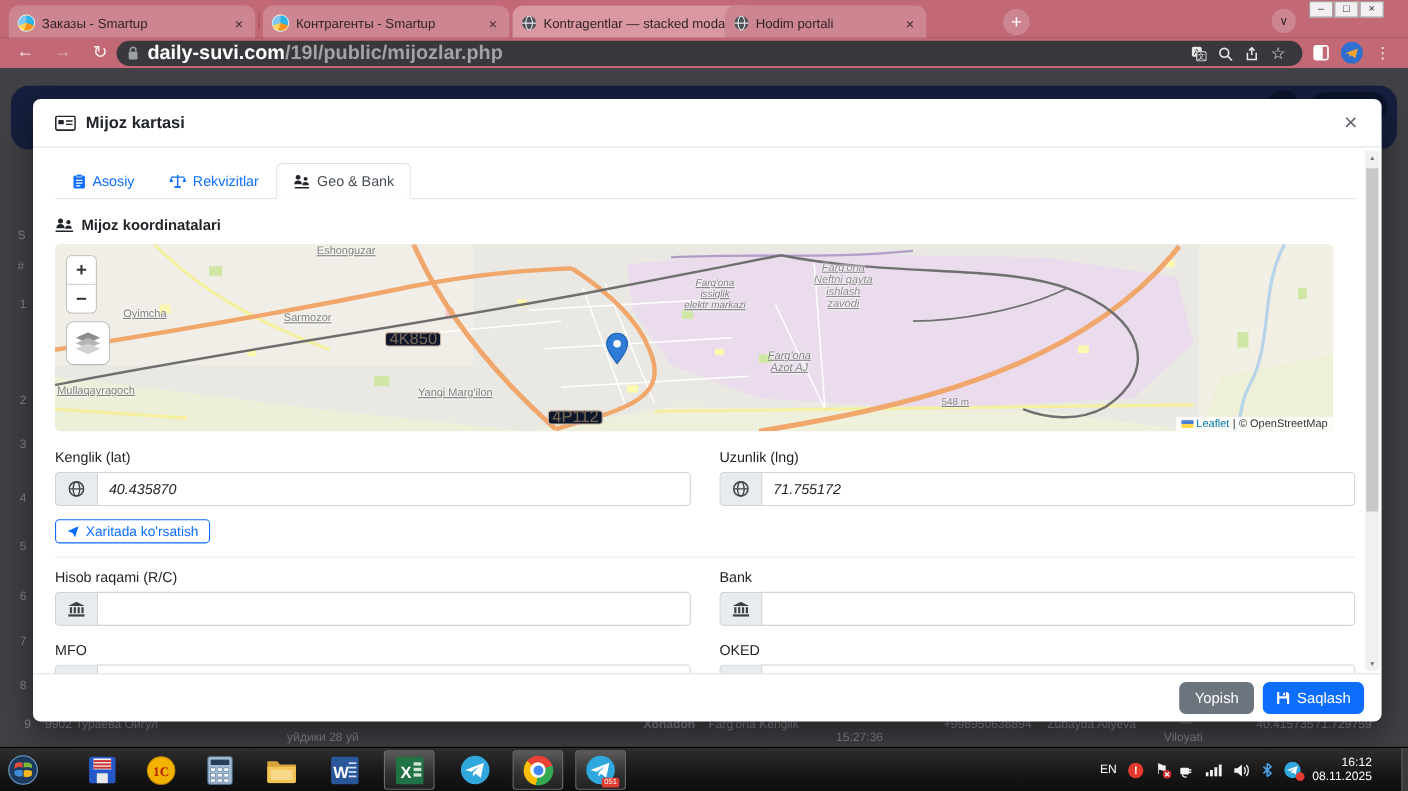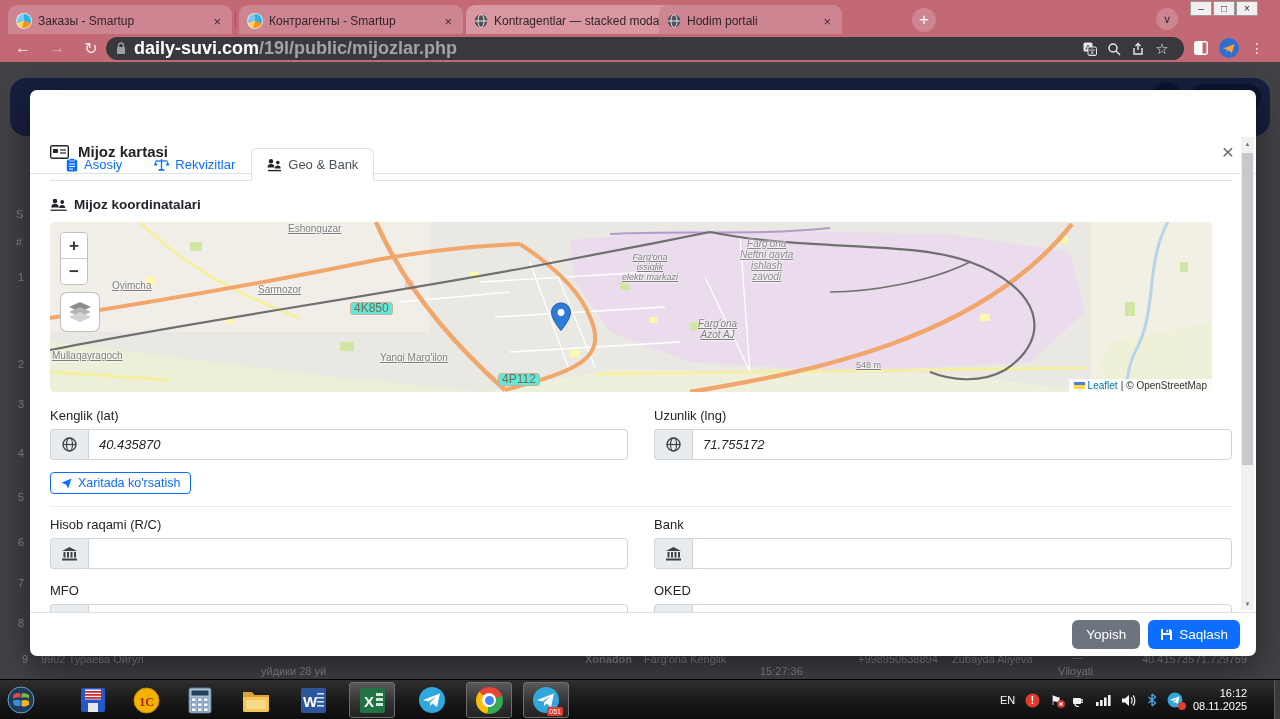--- a/index.html
+++ b/index.html
@@ -36,37 +36,37 @@
   
   .backdrop{position:absolute;left:0;top:62px;width:1280px;height:617px;background:#414146;}
   .navybar{position:absolute;left:10px;top:16px;width:1260px;height:58px;border-radius:16px;background:#161f3e;}
   .navydot{position:absolute;background:#0c142d;}
   .dimtxt{position:absolute;color:#85868b;font-size:11px;white-space:nowrap;}
 
   
   .modal{position:absolute;left:30px;top:28px;width:1226px;height:566px;background:#fff;border-radius:7px;
     box-shadow:0 12px 34px rgba(0,0,0,.45);}
   .m-head{position:absolute;left:0;top:0;right:0;height:44px;border-bottom:1px solid #dee2e6;
-    display:flex;align-items:center;padding:0 20px;box-sizing:border-box;margin-top:40px;}
+    display:flex;align-items:center;padding:0 20px;box-sizing:border-box;}
   .m-title{font-size:15px;font-weight:bold;color:#212529;margin-left:9px;}
   .m-close{position:absolute;right:16px;top:8px;font-size:21px;color:#62686e;cursor:pointer;padding:2px 6px;}
   .m-body{position:absolute;left:0;top:44px;width:1226px;height:478px;overflow:hidden;
     padding:14px 24px 0 20px;box-sizing:border-box;}
   .navtabs{display:flex;border-bottom:1px solid #dee2e6;height:33px;box-sizing:border-box;}
   .navtab{display:flex;align-items:center;gap:6px;padding:0 15px;font-size:13px;color:#0d6efd;cursor:pointer;
     border:1px solid transparent;border-radius:6px 6px 0 0;margin-bottom:-1px;}
   .navtab.active{color:#495057;background:#fff;border-color:#dee2e6 #dee2e6 #fff;}
   .sectitle{display:flex;align-items:center;gap:7px;margin:16px 0 10px 0;font-size:13.5px;font-weight:bold;color:#212529;}
 
   .map{position:relative;width:1162px;height:170px;border-radius:5px;overflow:hidden;background:#e9e8e3;cursor:grab;}
   .map svg.base{position:absolute;left:0;top:0;}
   .maplbl{position:absolute;color:#7d7d7d;font-size:10px;line-height:11px;text-align:center;
     white-space:pre-line;text-shadow:0 0 2px #fff,0 0 2px #fff;text-decoration:underline;}
-  .roadref{position:absolute;background:#5eead4;border:1px solid #c6b39e;border-radius:3px;color:#7a6a58;
-    font-size:12px;line-height:11px;padding:0 3px;}
+  .roadref{position:absolute;background:#0f172a;border:1px solid #c6b39e;border-radius:3px;color:#7a6a58;
+    font-size:15px;line-height:11px;padding:0 3px;}
   .zoomctl{position:absolute;left:10px;top:10px;width:26px;border:1px solid rgba(0,0,0,.25);border-radius:5px;
     overflow:hidden;background:#fff;}
   .zoombtn{width:26px;height:25px;display:flex;align-items:center;justify-content:center;font-size:17px;
     font-weight:bold;color:#333;cursor:pointer;background:#fff;}
   .zoombtn:first-child{border-bottom:1px solid #ccc;}
   .layersctl{position:absolute;left:10px;top:70px;width:38px;height:38px;background:#fff;border-radius:7px;
     border:1px solid rgba(0,0,0,.25);display:flex;align-items:center;justify-content:center;cursor:pointer;}
   .attrib{position:absolute;right:0;bottom:0;background:rgba(255,255,255,.78);font-size:10px;color:#333;
     padding:1px 5px;display:flex;align-items:center;gap:3px;}
   .attrib .leaf{color:#0078a8;cursor:pointer;}

